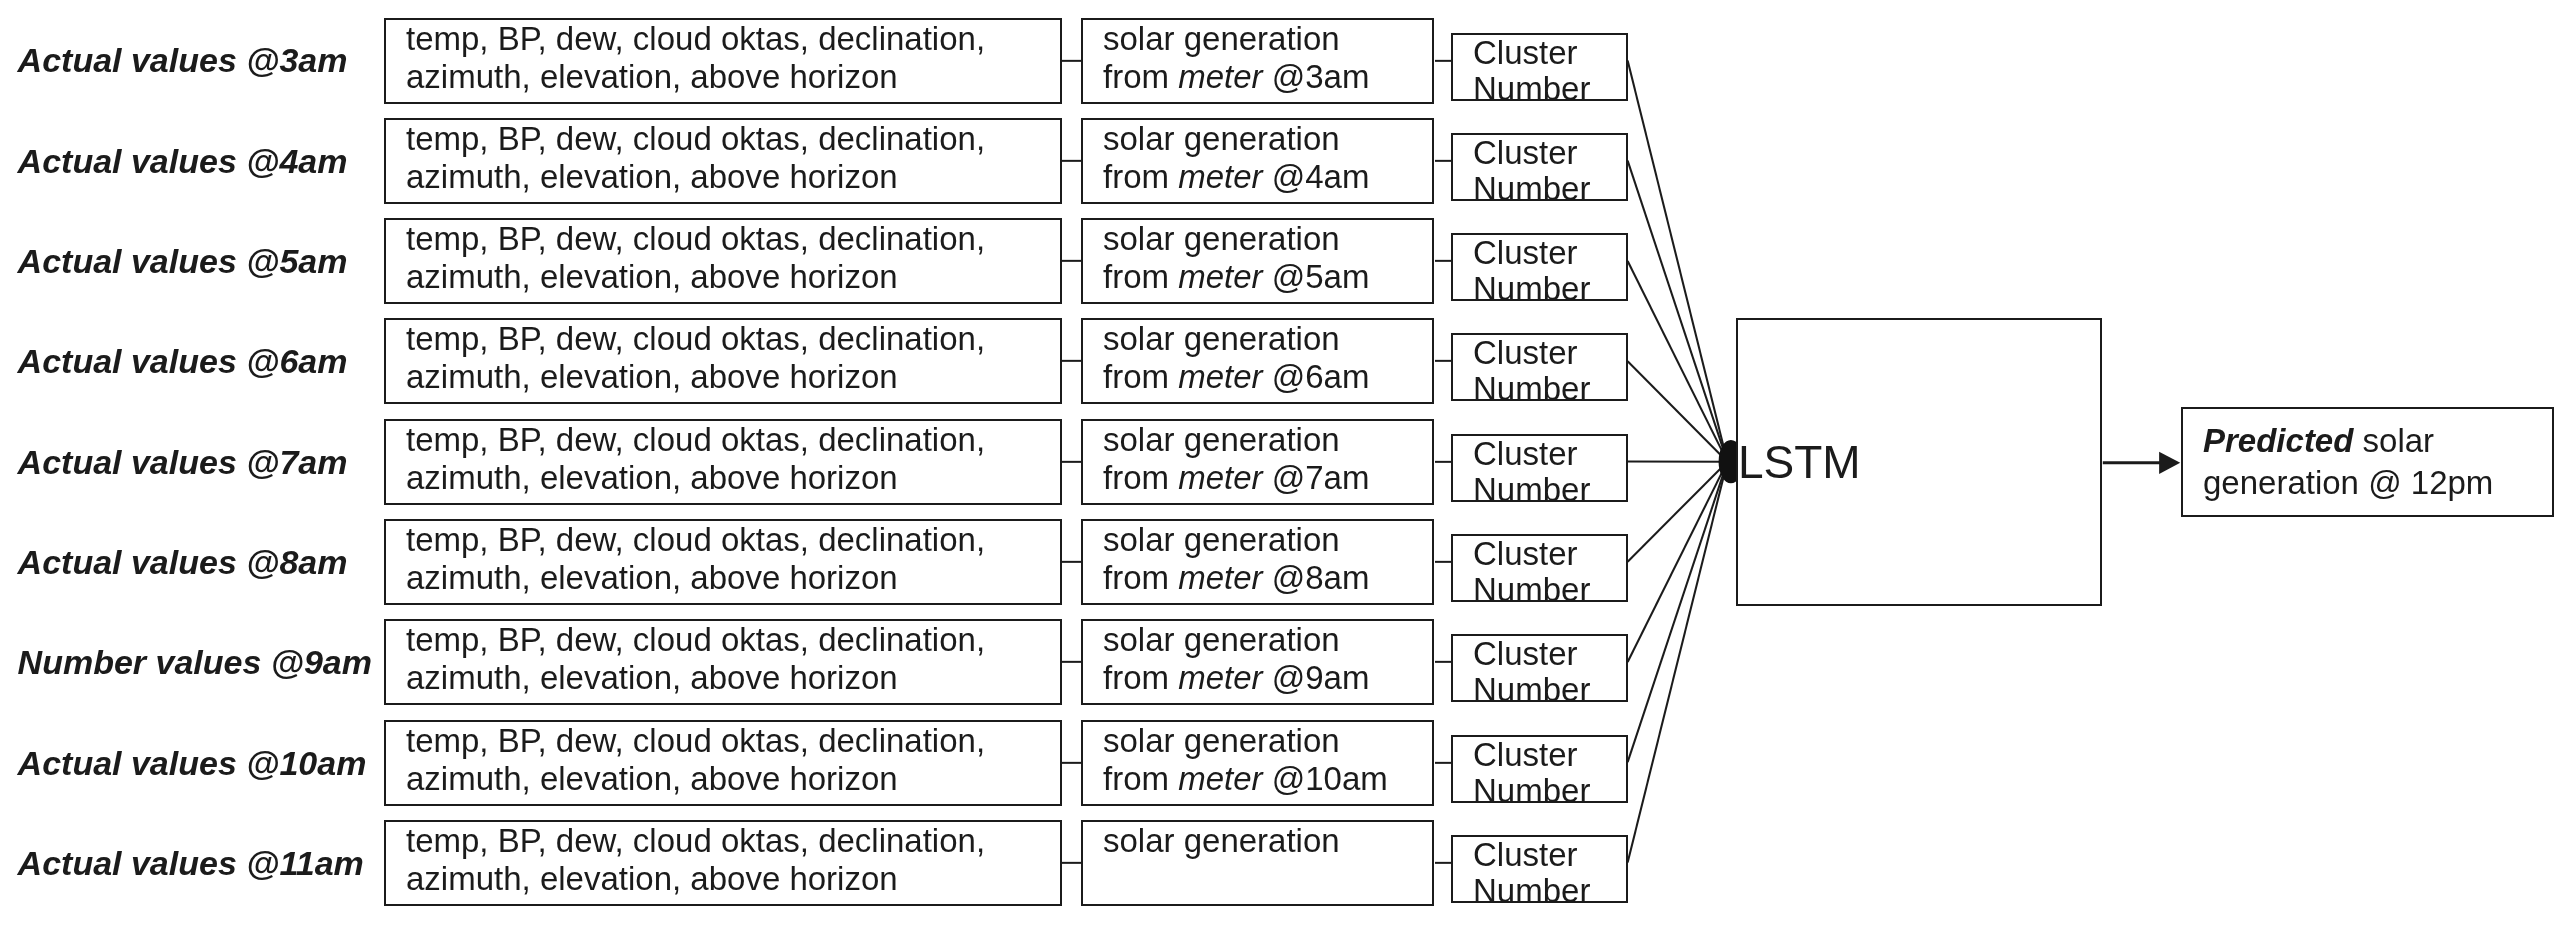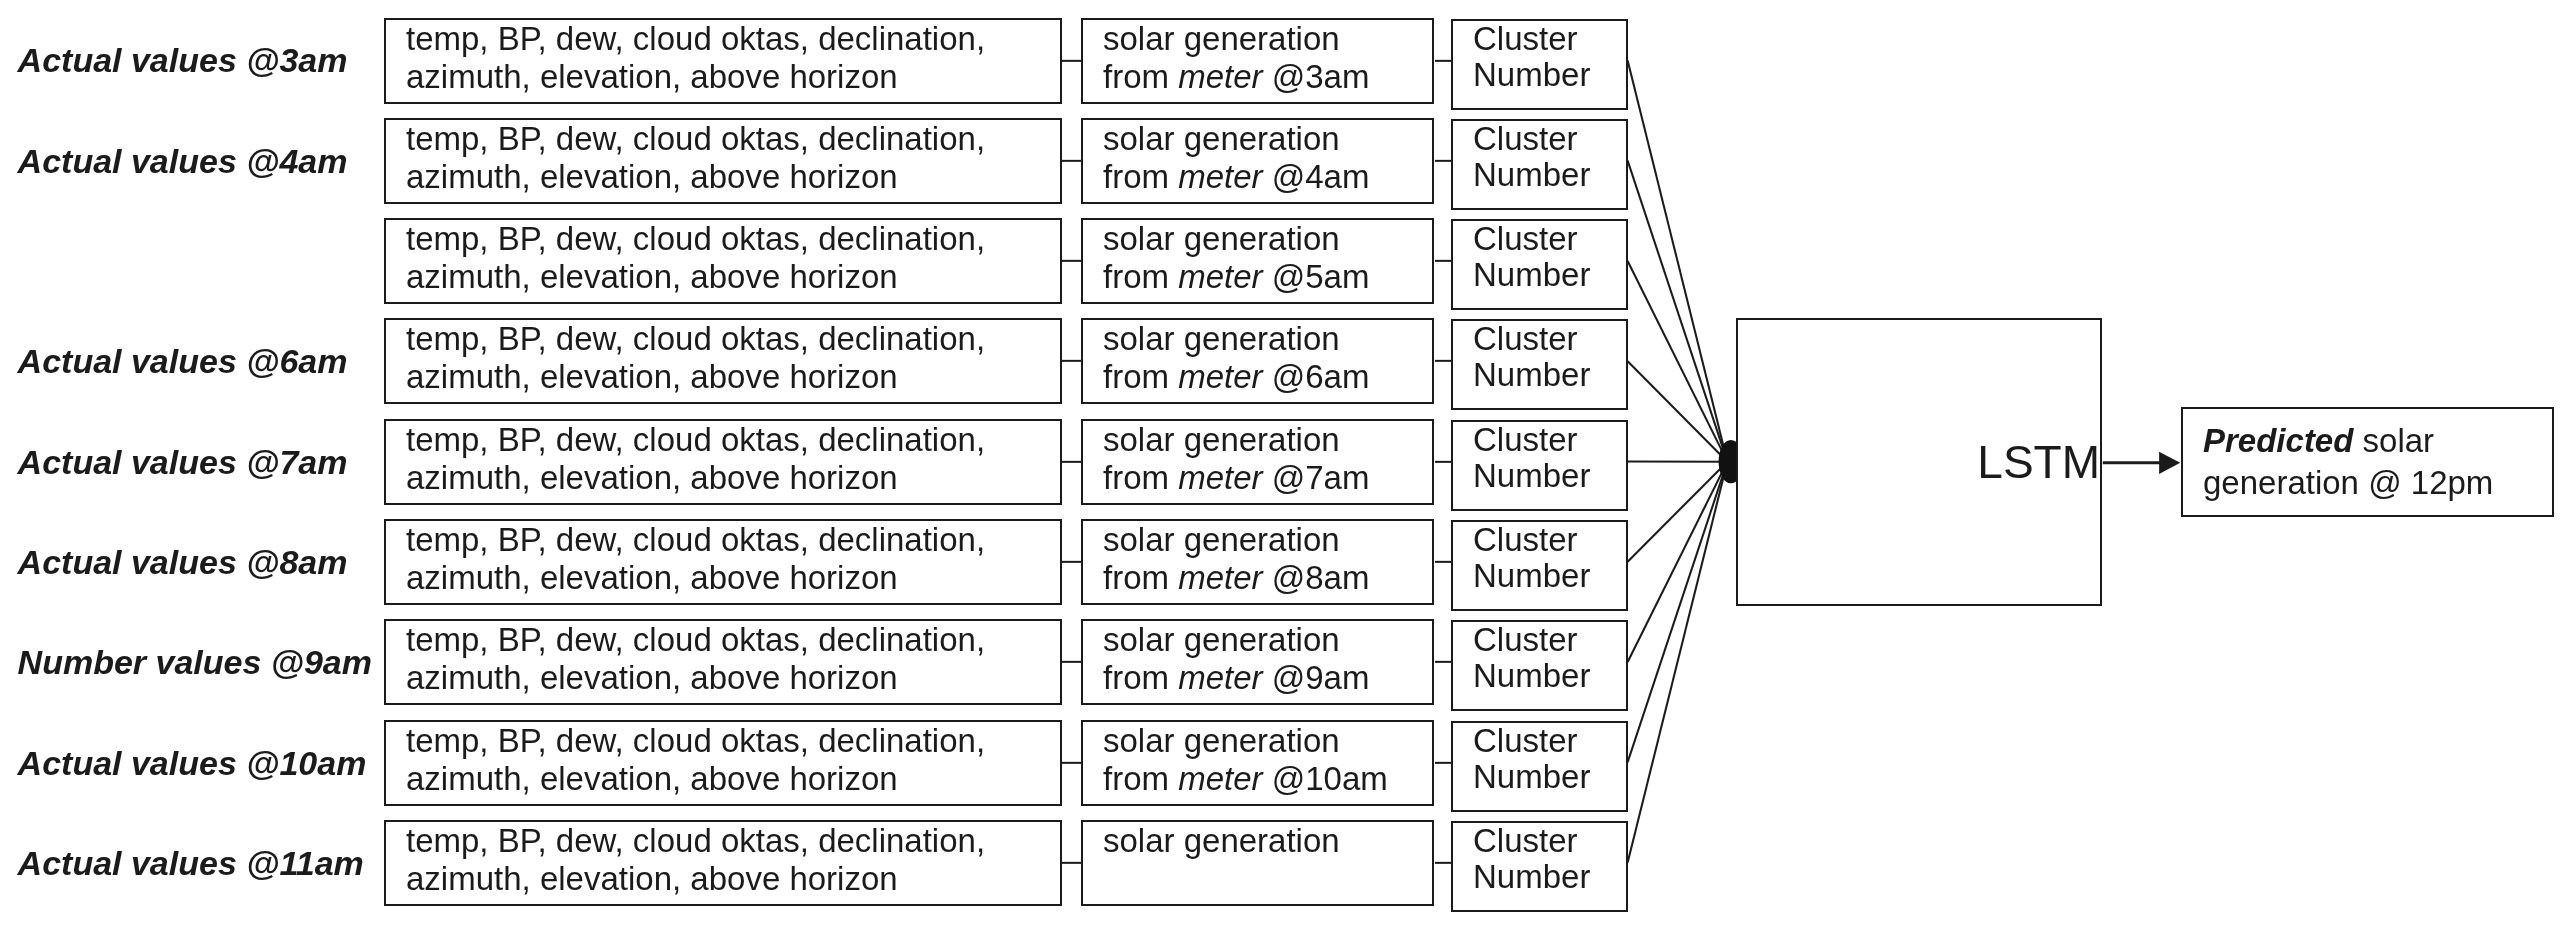--- a/index.html
+++ b/index.html
@@ -45,21 +45,21 @@
     display: flex;
     flex-direction: column;
     justify-content: flex-start;
     padding-left: 20px;
     font-size: 33px;
     line-height: 38px;
     white-space: nowrap;
   }
   .weather-box { left: 384px;  width: 678px; }
   .solar-box   { left: 1081px; width: 353px; }
-  .cluster-box { left: 1451px; width: 177px; top: 1px; height: 91px; line-height: 36px; }
+  .cluster-box { left: 1451px; width: 177px; top: 15px; height: 68px; line-height: 36px; }
   .h-link {
     position: absolute;
     top: 50%;
     height: 2.3px;
     background: #1b1b1b;
     transform: translateY(-50%);
   }
   .h-link-1 { left: 1062px; width: 19.4px; }
   .h-link-2 { left: 1435px; width: 16.4px; }
   .em { font-style: italic; }
@@ -68,21 +68,21 @@
     position: absolute;
     left: 1736px;
     top: 318px;
     width: 366px;
     height: 288px;
     border: 2.3px solid #1b1b1b;
     background: #ffffff;
     box-sizing: border-box;
     display: flex;
     align-items: center;
-    justify-content: flex-end;
+    justify-content: flex-start;
     font-size: 46px;
   }
   .predicted-box {
     position: absolute;
     left: 2181px;
     top: 407px;
     width: 373px;
     height: 110px;
     border: 2.3px solid #1b1b1b;
     background: #ffffff;
@@ -141,20 +141,21 @@
       <div>solar generation</div>
       <div><span>from</span> <span class="em">meter</span> <span>@4am</span></div>
     </div>
     <div class="h-link h-link-2"></div>
     <div class="box cluster-box">
       <div>Cluster</div>
       <div>Number</div>
     </div>
   </div>
       <div class="row" style="top: 218px;">
+    <div class="row-label">Actual values @5am</div>
     <div class="box weather-box">
       <div>temp, BP, dew, cloud oktas, declination,</div>
       <div>azimuth, elevation, above horizon</div>
     </div>
     <div class="h-link h-link-1"></div>
     <div class="box solar-box">
       <div>solar generation</div>
       <div><span>from</span> <span class="em">meter</span> <span>@5am</span></div>
     </div>
     <div class="h-link h-link-2"></div>

